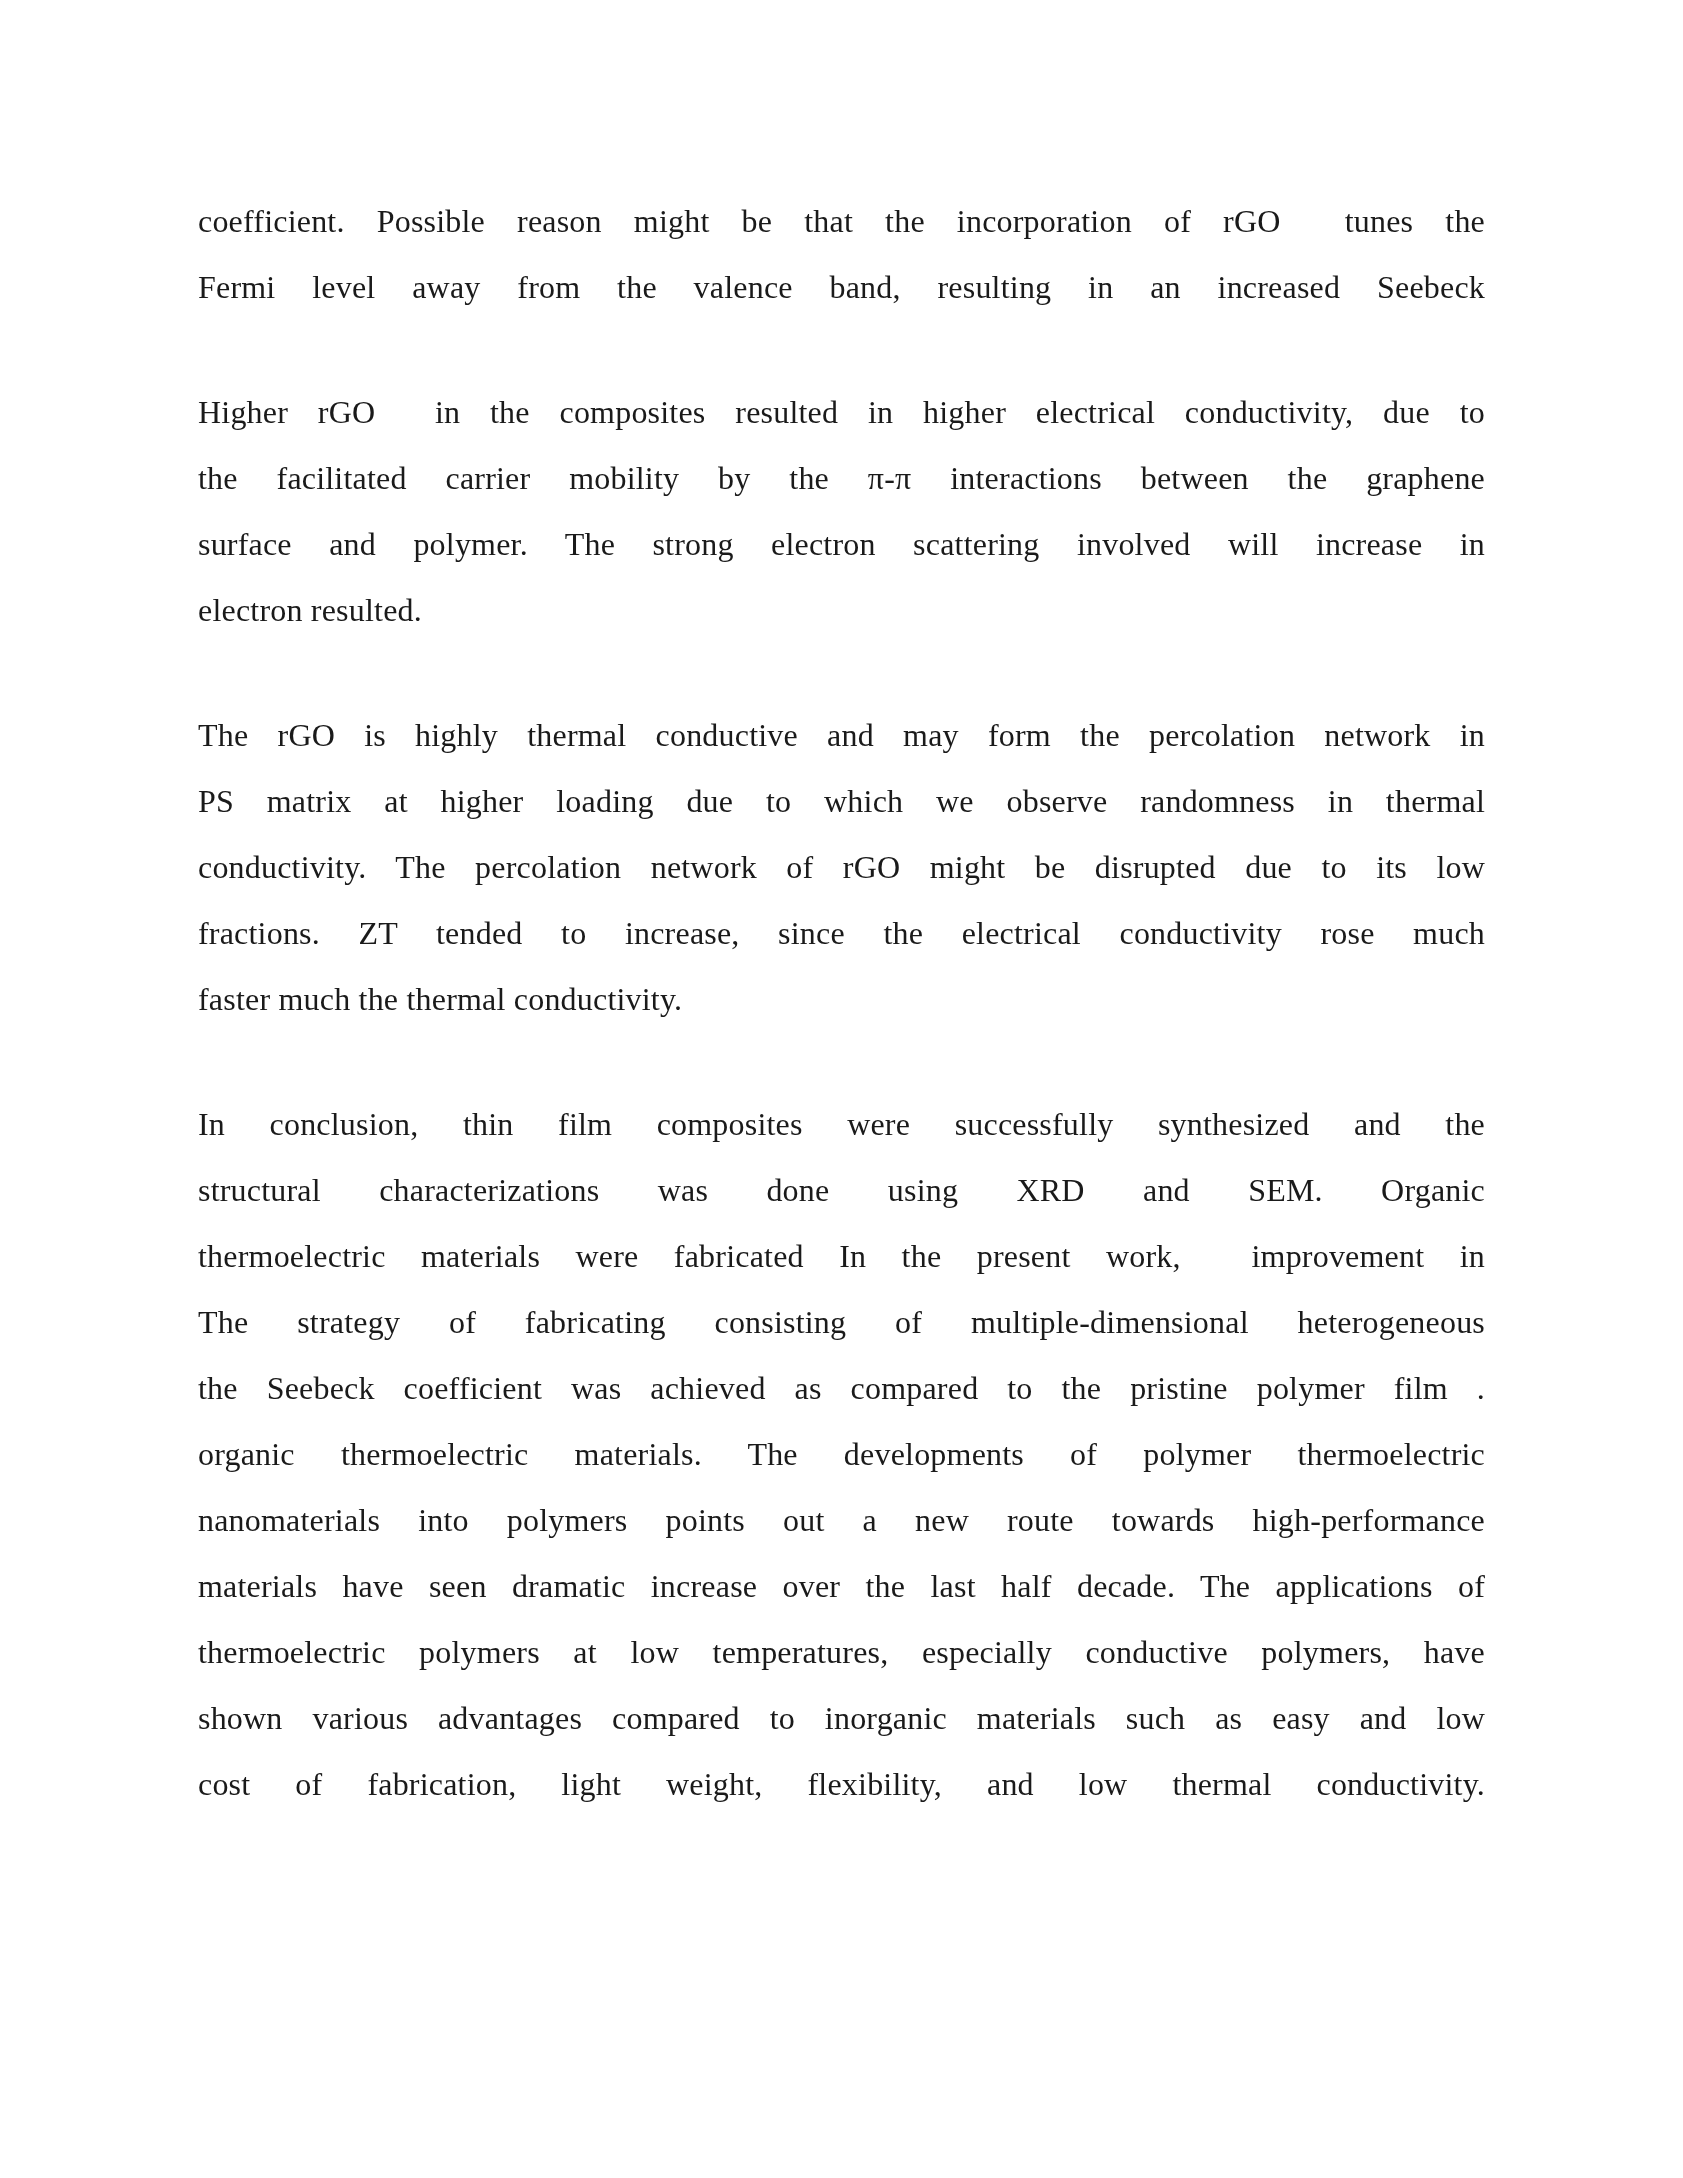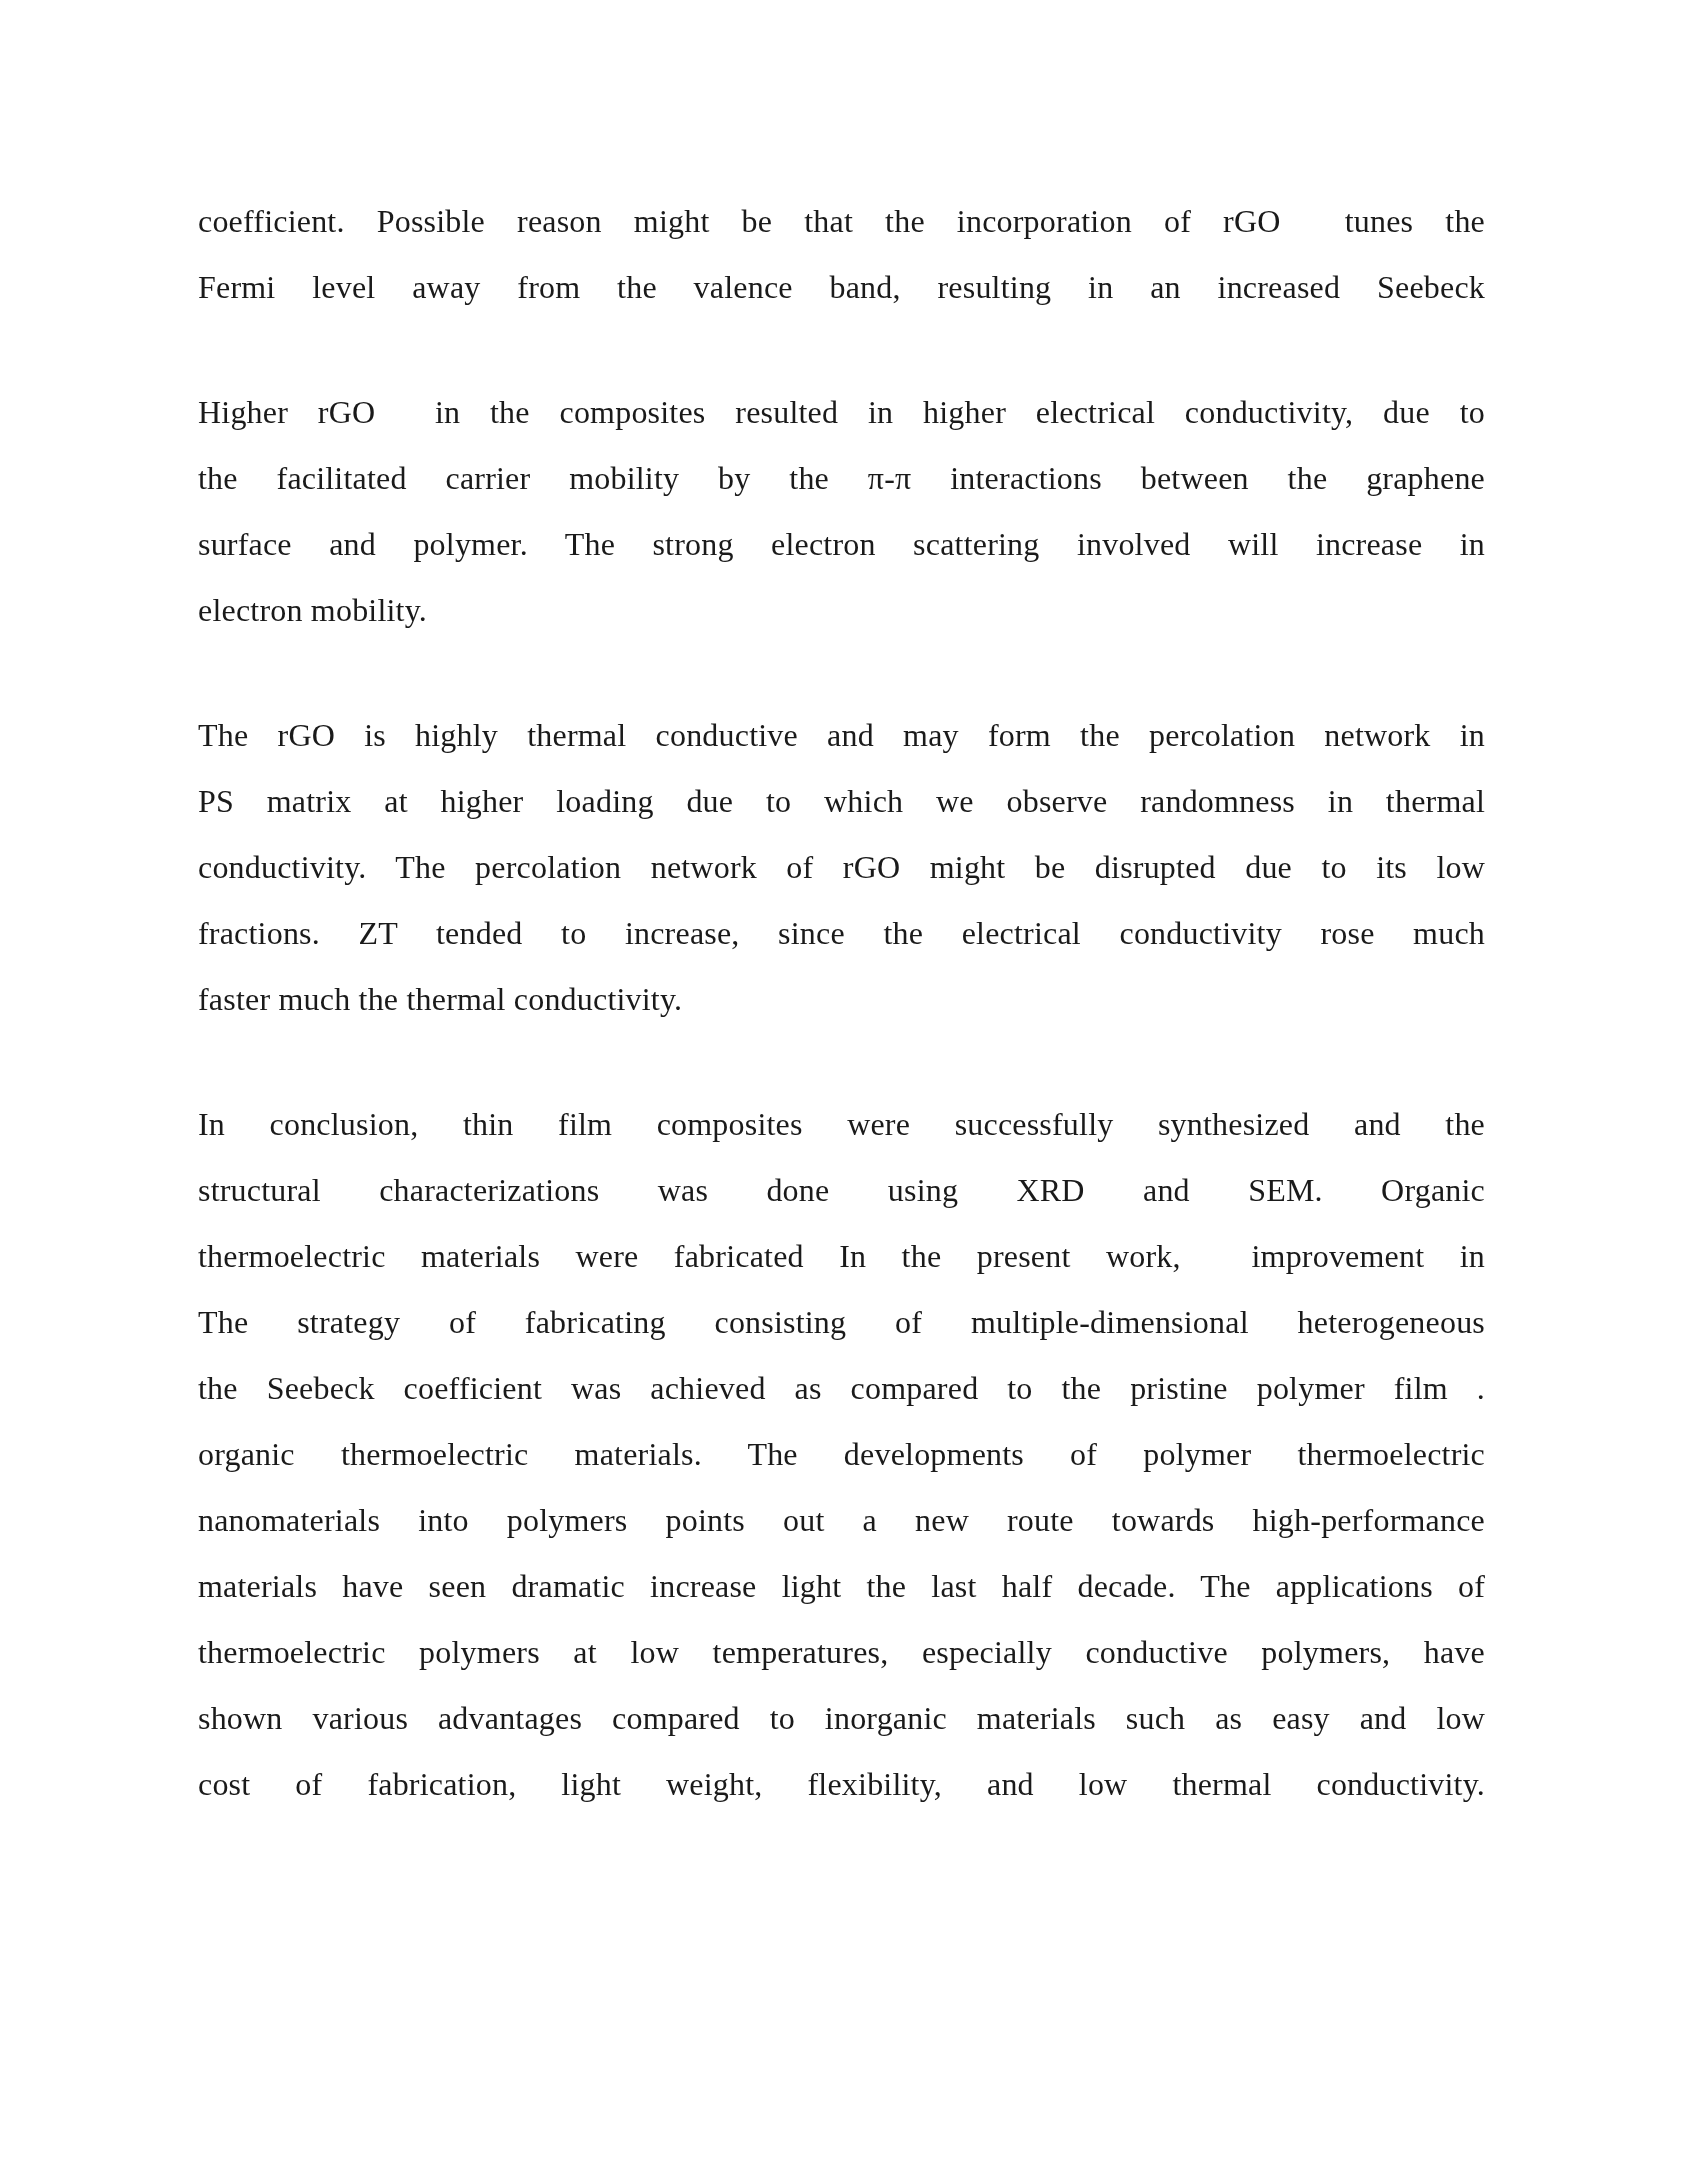--- a/index.html
+++ b/index.html
@@ -47,37 +47,37 @@
 <div class="page" style="background: rgb(255, 255, 255); border-radius: 23px;">
   <div class="content" style="color: rgb(26, 26, 26);">
       <div class="paragraph">
         <div class="line">coefficient. Possible reason might be that the incorporation of rGO&nbsp; tunes the</div>
         <div class="line">Fermi level away from the valence band, resulting in an increased Seebeck</div>
       </div>
       <div class="paragraph">
         <div class="line">Higher rGO&nbsp; in the composites resulted in higher electrical conductivity, due to</div>
         <div class="line">the facilitated carrier mobility by the π-π interactions between the graphene</div>
         <div class="line">surface and polymer. The strong electron scattering involved will increase in</div>
-        <div class="line flush">electron mobility.</div>
+        <div class="line flush">electron resulted.</div>
       </div>
       <div class="paragraph">
         <div class="line">The rGO is highly thermal conductive and may form the percolation network in</div>
         <div class="line">PS matrix at higher loading due to which we observe randomness in thermal</div>
         <div class="line">conductivity. The percolation network of rGO might be disrupted due to its low</div>
         <div class="line">fractions. ZT tended to increase, since the electrical conductivity rose much</div>
         <div class="line flush">faster much the thermal conductivity.</div>
       </div>
       <div class="paragraph">
         <div class="line">In conclusion, thin film composites were successfully synthesized and the</div>
         <div class="line">structural characterizations was done using XRD and SEM. Organic</div>
         <div class="line">thermoelectric materials were fabricated In the present work,&nbsp; improvement in</div>
         <div class="line">The strategy of fabricating consisting of multiple-dimensional heterogeneous</div>
         <div class="line">the Seebeck coefficient was achieved as compared to the pristine polymer film&nbsp;.</div>
         <div class="line">organic thermoelectric materials. The developments of polymer thermoelectric</div>
         <div class="line">nanomaterials into polymers points out a new route towards high-performance</div>
-        <div class="line">materials have seen dramatic increase light the last half decade. The applications of</div>
+        <div class="line">materials have seen dramatic increase over the last half decade. The applications of</div>
         <div class="line">thermoelectric polymers at low temperatures, especially conductive polymers, have</div>
         <div class="line">shown various advantages compared to inorganic materials such as easy and low</div>
         <div class="line">cost of fabrication, light weight, flexibility, and low thermal conductivity.</div>
       </div>
     </div>
 </div>
 
 
 </body></html>

